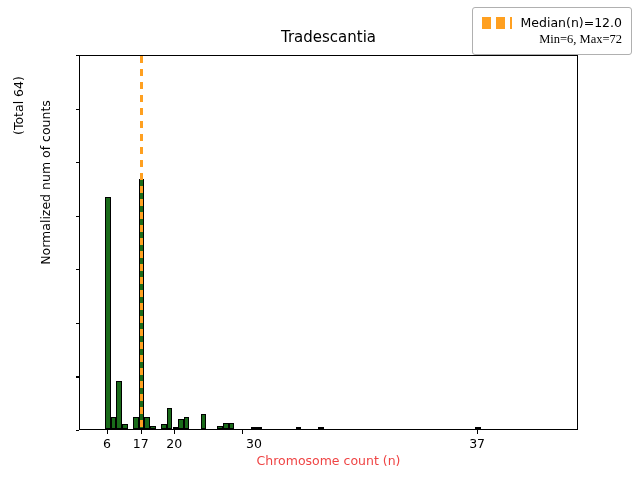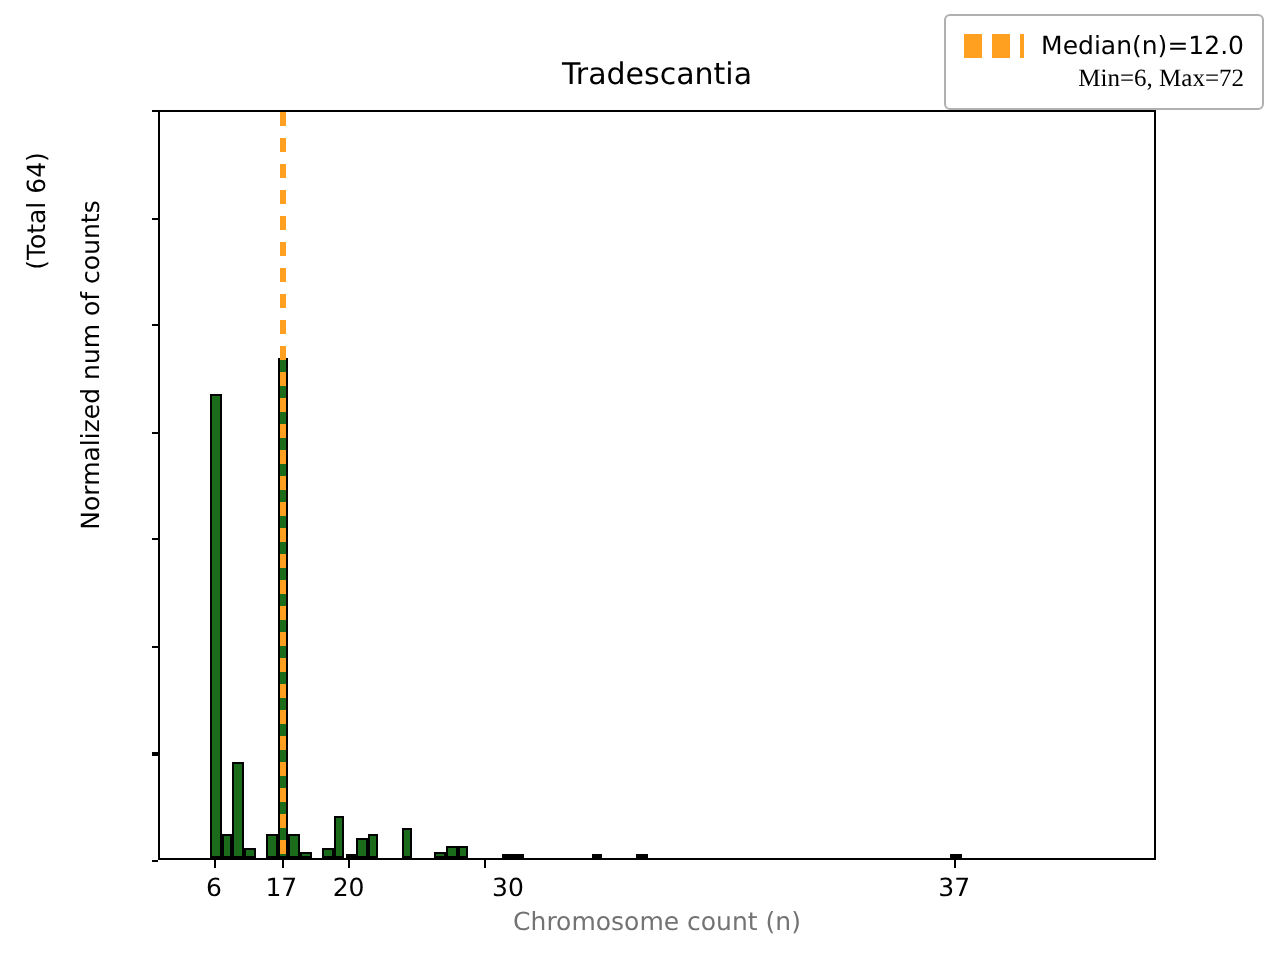--- a/index.html
+++ b/index.html
@@ -95,21 +95,21 @@
   }
 
   
   #xlabel {
     position: absolute;
     left: 79px;
     top: 453px;
     width: 499px;
     text-align: center;
     font-size: 12.5px;
-    color: #737373;
+    color: #ef4444;
     white-space: nowrap;
   }
   #ylabel {
     position: absolute;
     left: -155px;
     top: 175px;
     width: 400px;
     text-align: center;
     font-size: 12.5px;
     color: #000000;

